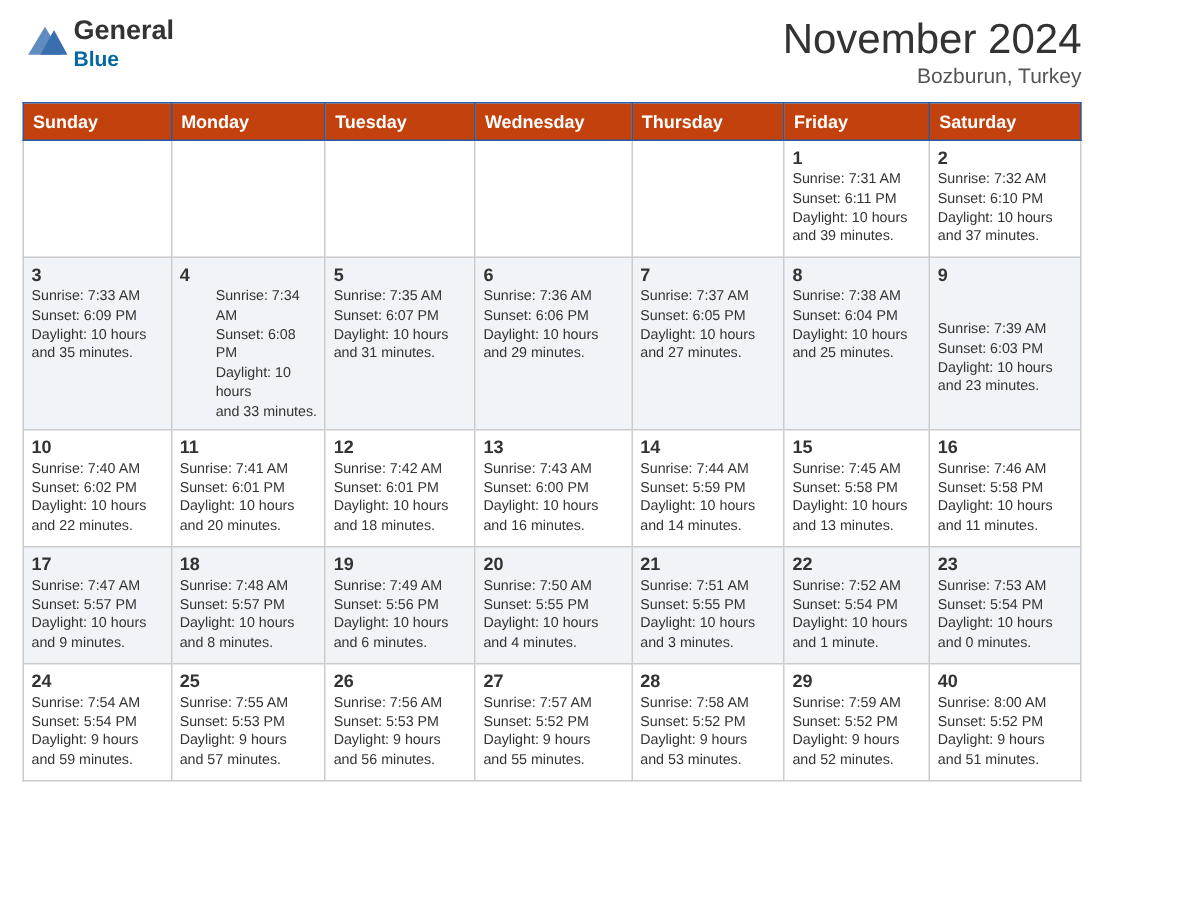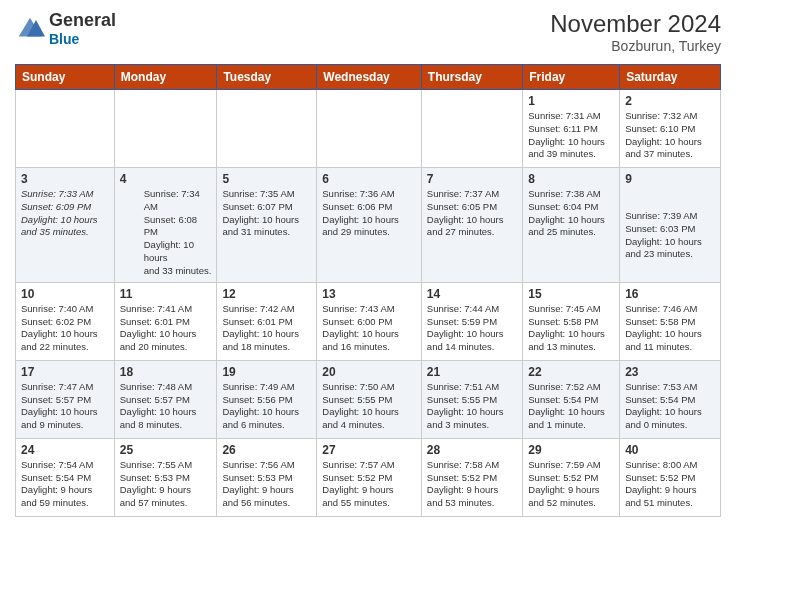--- a/index.html
+++ b/index.html
@@ -10,21 +10,21 @@
     .header { display: flex; justify-content: space-between; align-items: flex-start; margin-bottom: 10px; }
 
     .logo { display: flex; align-items: center; }
     .logo-text { display: flex; flex-direction: column; }
     .logo-general { font-size: 18px; font-weight: bold; color: #333; }
     .logo-blue { font-size: 14px; font-weight: bold; color: #0369a1; }
 
     .logo-icon { width: 30px; height: 30px; margin-right: 4px; }
 
     .title-block { text-align: right; }
-    .month-title { font-size: 24px; color: #333; font-weight: normal; }
+    .month-title { font-size: 28px; color: #333; font-weight: normal; }
     .location { font-size: 14px; color: #555; }
 
     .calendar { width: 100%; border-collapse: collapse; }
 
     .calendar thead th {
       background-color: #c2410c;
       color: white;
       font-size: 12px;
       font-weight: bold;
       padding: 5px 6px;
@@ -107,21 +107,21 @@
             <span class="day-num">2</span>
             <div class="day-info" style="white-space: pre-line;">Sunrise: 7:32 AM
 Sunset: 6:10 PM
 Daylight: 10 hours
 and 37 minutes.</div>
           </td>
         </tr>
         <tr>
           <td>
             <span class="day-num">3</span>
-            <div class="day-info" style="white-space: pre-line; font-style: italic;">Sunrise: 7:33 AM
+            <div class="day-info" style="white-space: pre-line;">Sunrise: 7:33 AM
 Sunset: 6:09 PM
 Daylight: 10 hours
 and 35 minutes.</div>
           </td>
           <td>
             <span class="day-num">4</span>
             <div class="day-info" style="white-space: pre-line; margin-left: 24px;">Sunrise: 7:34 AM
 Sunset: 6:08 PM
 Daylight: 10 hours
 and 33 minutes.</div>

